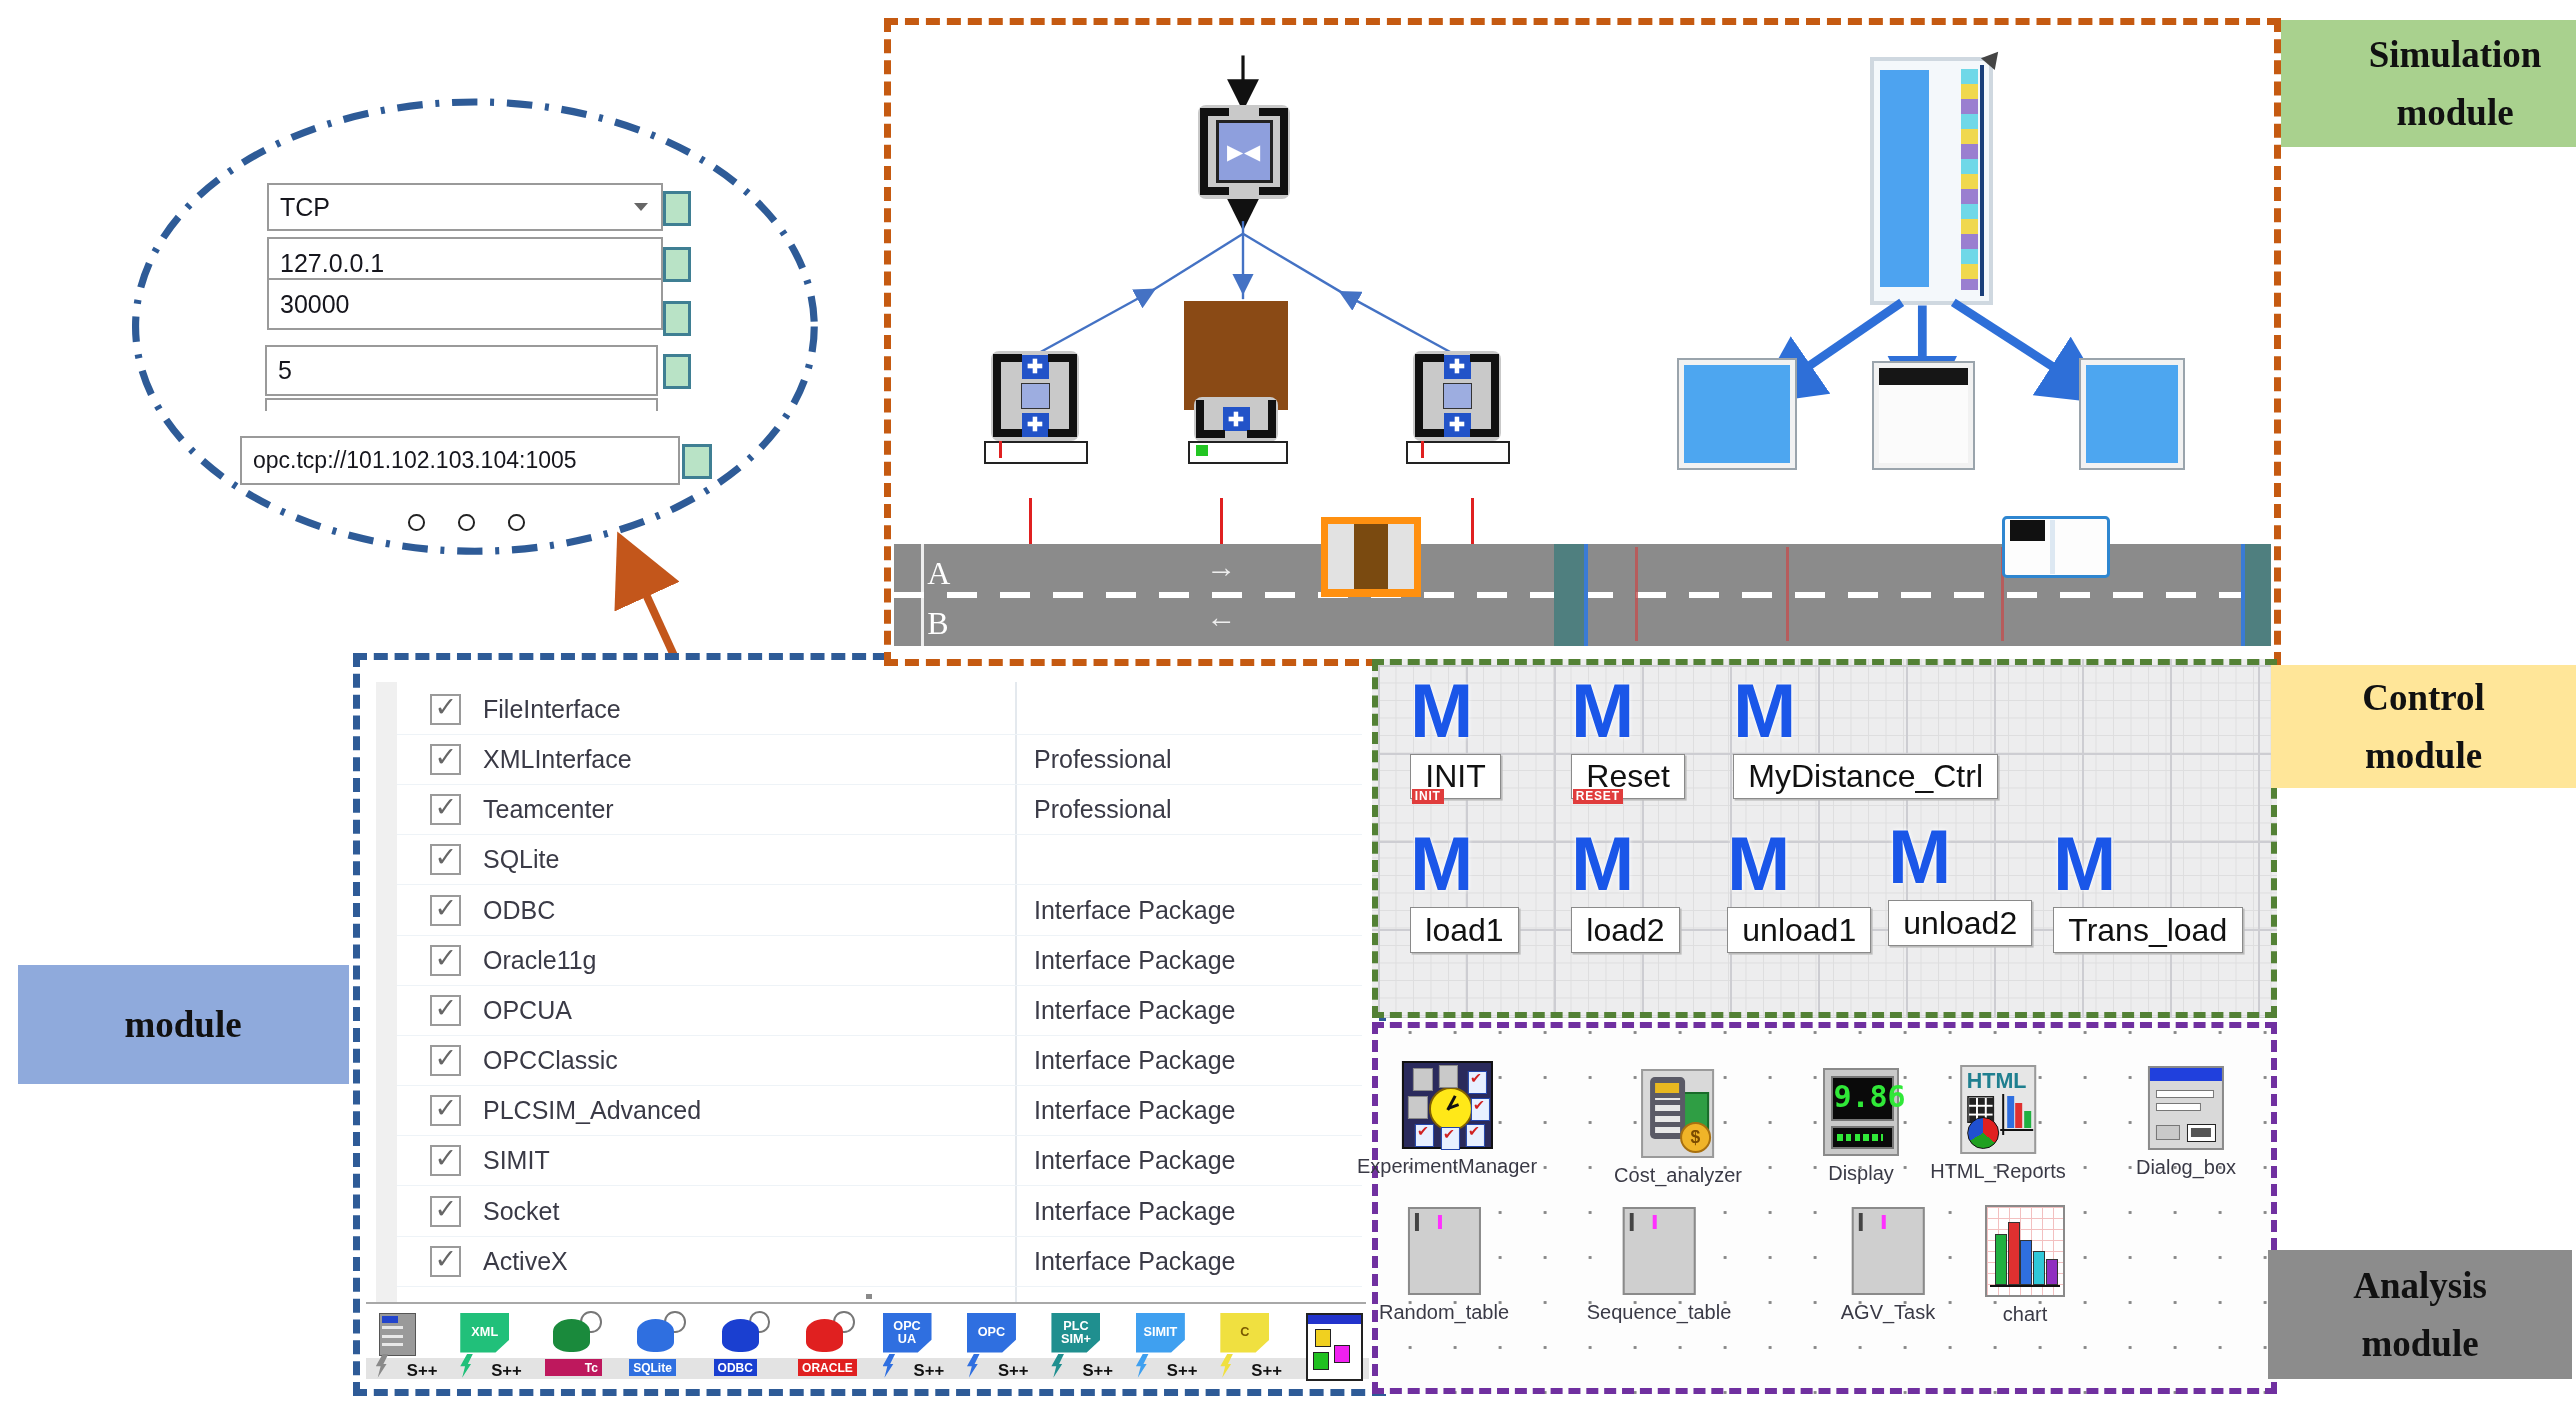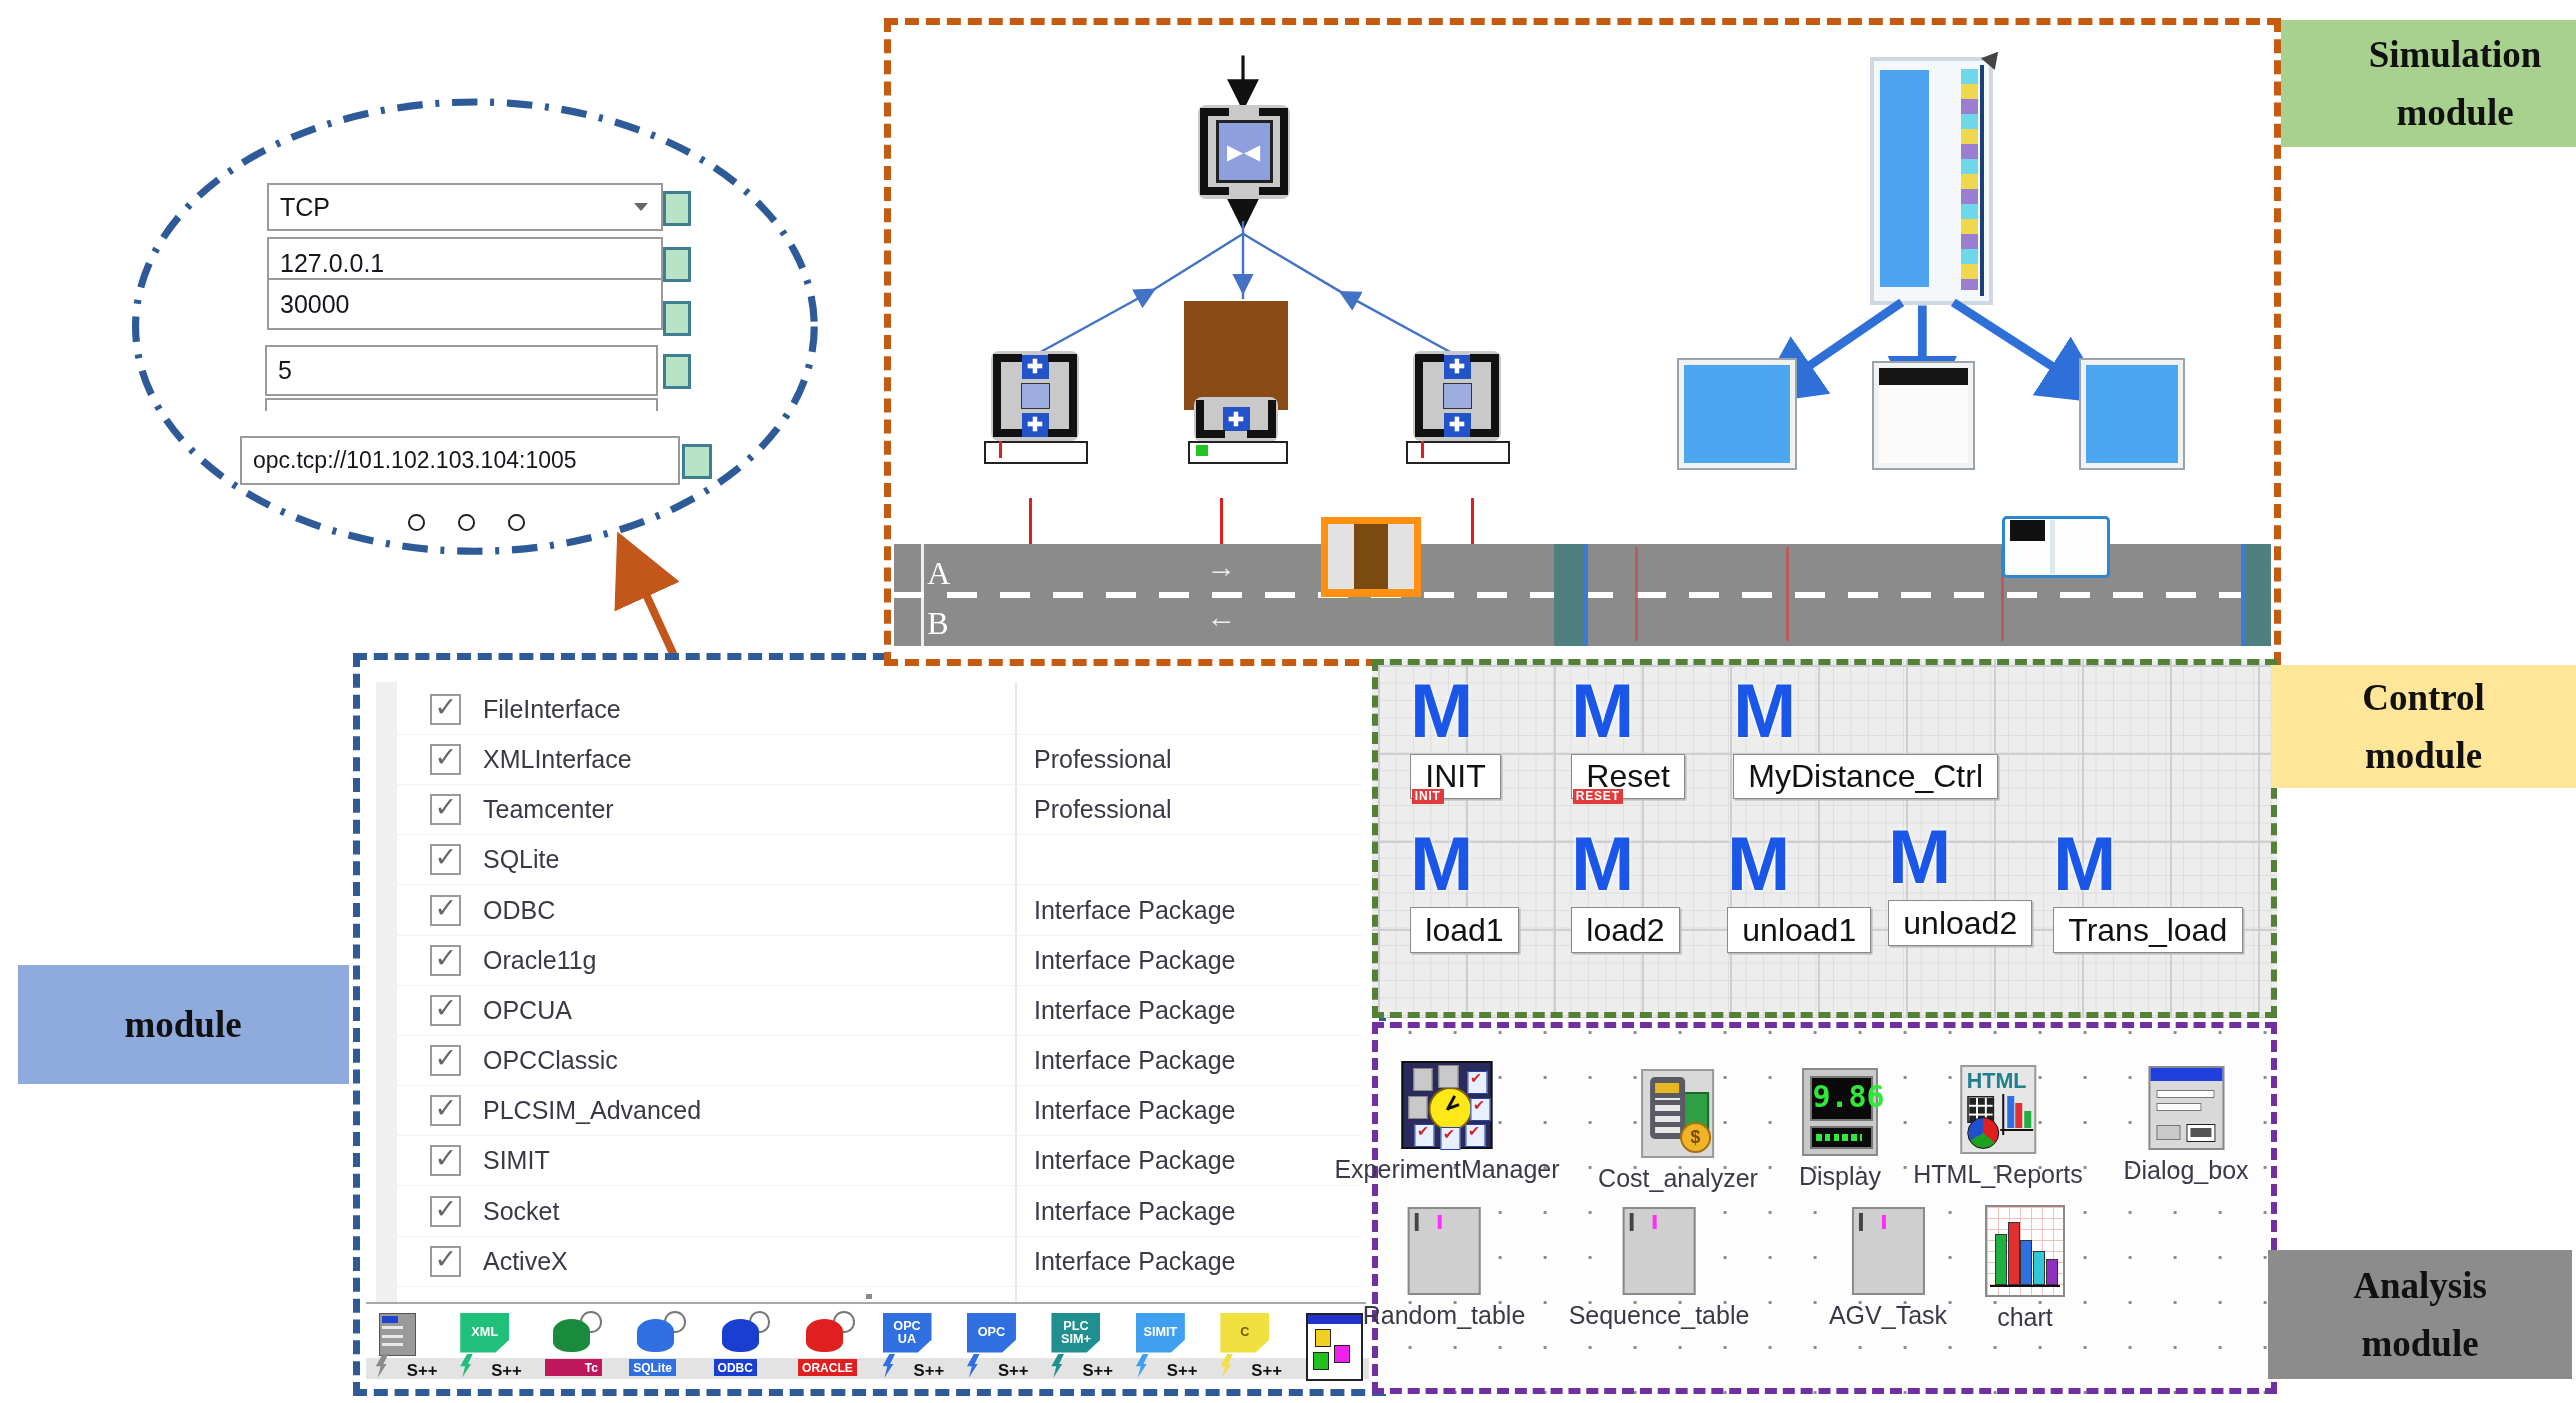--- a/index.html
+++ b/index.html
@@ -120,21 +120,21 @@
   .m-item{position:absolute;display:flex;flex-direction:column;align-items:flex-start;}
   .m-glyph{position:relative;font-weight:bold;font-size:76px;line-height:.86;color:#1a56e8;
      font-family:"Liberation Sans",sans-serif;text-shadow:0 0 4.8px #fff,0 0 1.6px #fff;}
   .m-badge{position:absolute;left:1.6px;bottom:-4.8px;background:#e03c3c;color:#fff;font-size:12px;font-weight:bold;
      padding:0.8px 3.2px;letter-spacing:0.8px;}
   .m-label{margin-top:11px;background:#fff;border:1.6px solid #8a8a8a;padding:3.2px 14.3px;font-size:32px;color:#111;
      box-shadow:1.6px 1.6px 0 #bbb;white-space:nowrap;}
 
   
   .an-item{position:absolute;display:flex;flex-direction:column;align-items:center;transform:translateX(-50%);}
-  .an-label{margin-top:6.4px;font-size:25px;color:#3a3a46;white-space:nowrap;}
+  .an-label{margin-top:6.4px;font-size:20px;color:#3a3a46;white-space:nowrap;}
   .ic{position:relative;box-sizing:border-box;}
   .ic-em{width:91px;height:88px;background:#2a2a5c;border:2.4px solid #111;}
   .ic-em .clock{position:absolute;left:25px;top:24px;width:40px;height:40px;border-radius:50%;background:#ffe818;border:2.4px solid #806000;}
   .ic-em .h1{position:absolute;left:19px;top:6.4px;width:3.2px;height:16px;background:#111;transform:rotate(28deg);}
   .ic-em .h2{position:absolute;left:17.5px;top:16px;width:11px;height:3.2px;background:#111;transform:rotate(-20deg);}
   .ic-em .md{position:absolute;width:17.5px;height:21px;}
   .ic-em .gray{background:#c9c9c9;border:1.6px solid #888;}
   .ic-em .chkd{background:#e8f0ff;border:1.6px solid #2244aa;}
   .ic-em .chkd::after{content:"✔";position:absolute;left:1.6px;top:-1.6px;color:#d02020;font-size:14.3px;}
   .ic-cost{width:73px;height:89px;background:#d9d9d9;border:2.4px solid #9a9a9a;}
@@ -573,21 +573,21 @@
         <span class="bill"></span>
         <span class="calc">
             <span class="scr"></span>
             <span class="keys"></span>
           </span>
         <span class="coin">$</span>
       </div>
       <span class="an-label">Cost_analyzer</span>
     </div>
 
-    <div class="an-item" style="left:462px;top:40px;">
+    <div class="an-item" style="left:483px;top:40px;">
       <div class="ic ic-disp">
         <span class="s1">9.86</span>
         <span class="s2"></span>
       </div>
       <span class="an-label">Display</span>
     </div>
 
     <div class="an-item" style="left:620px;top:37px;">
       <div class="ic ic-html">
         <span class="t">HTML</span>

